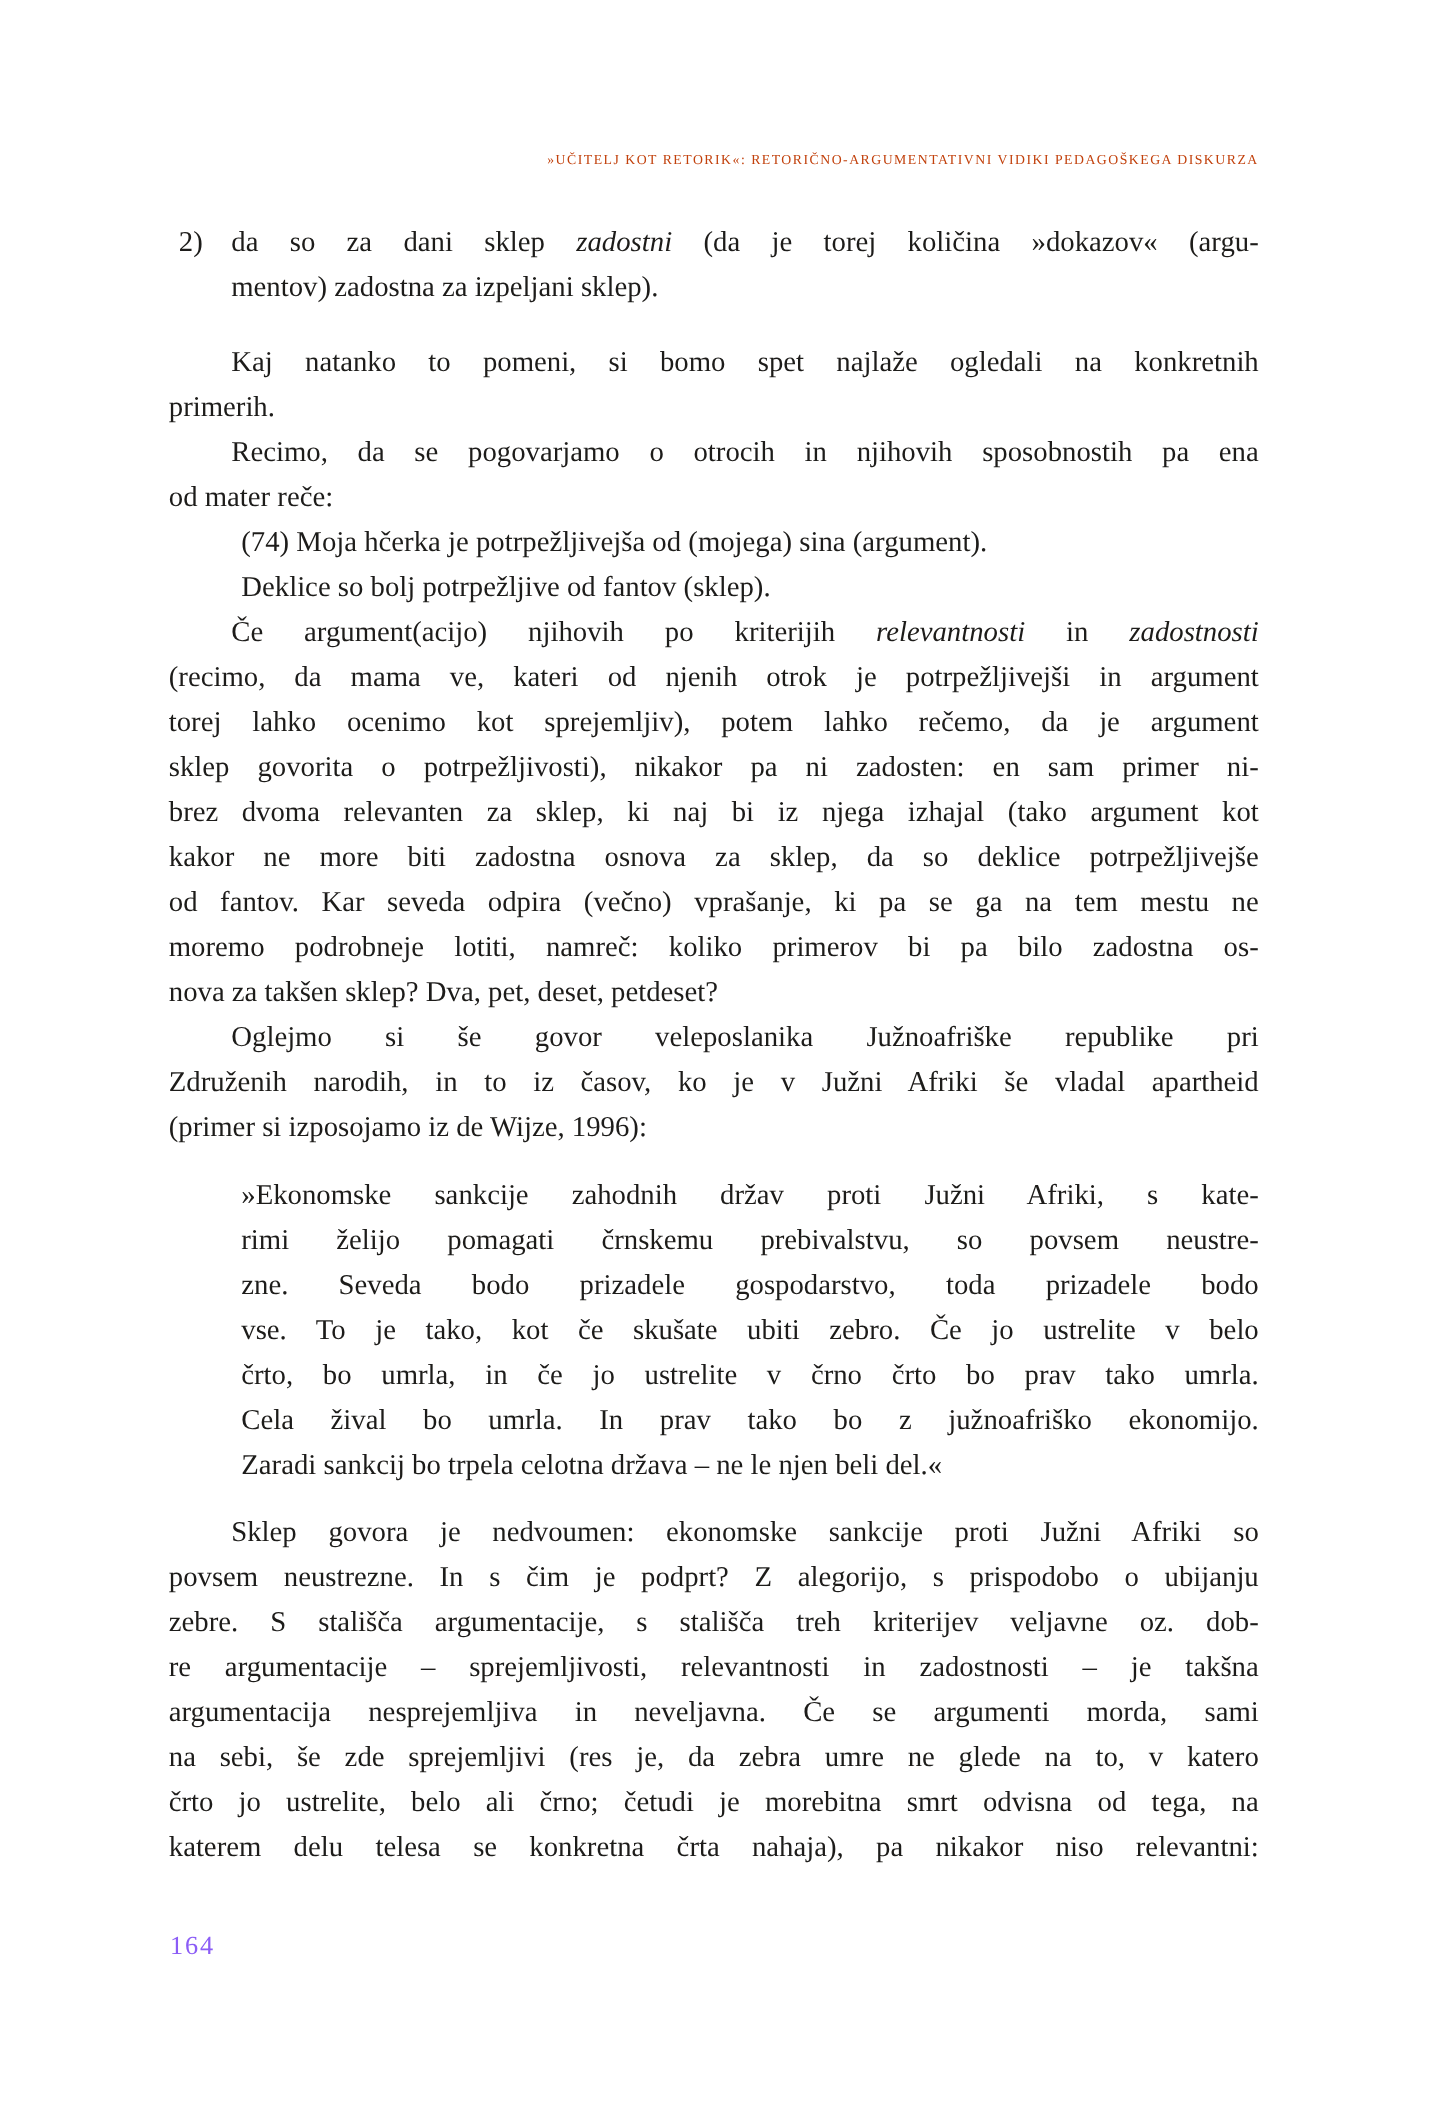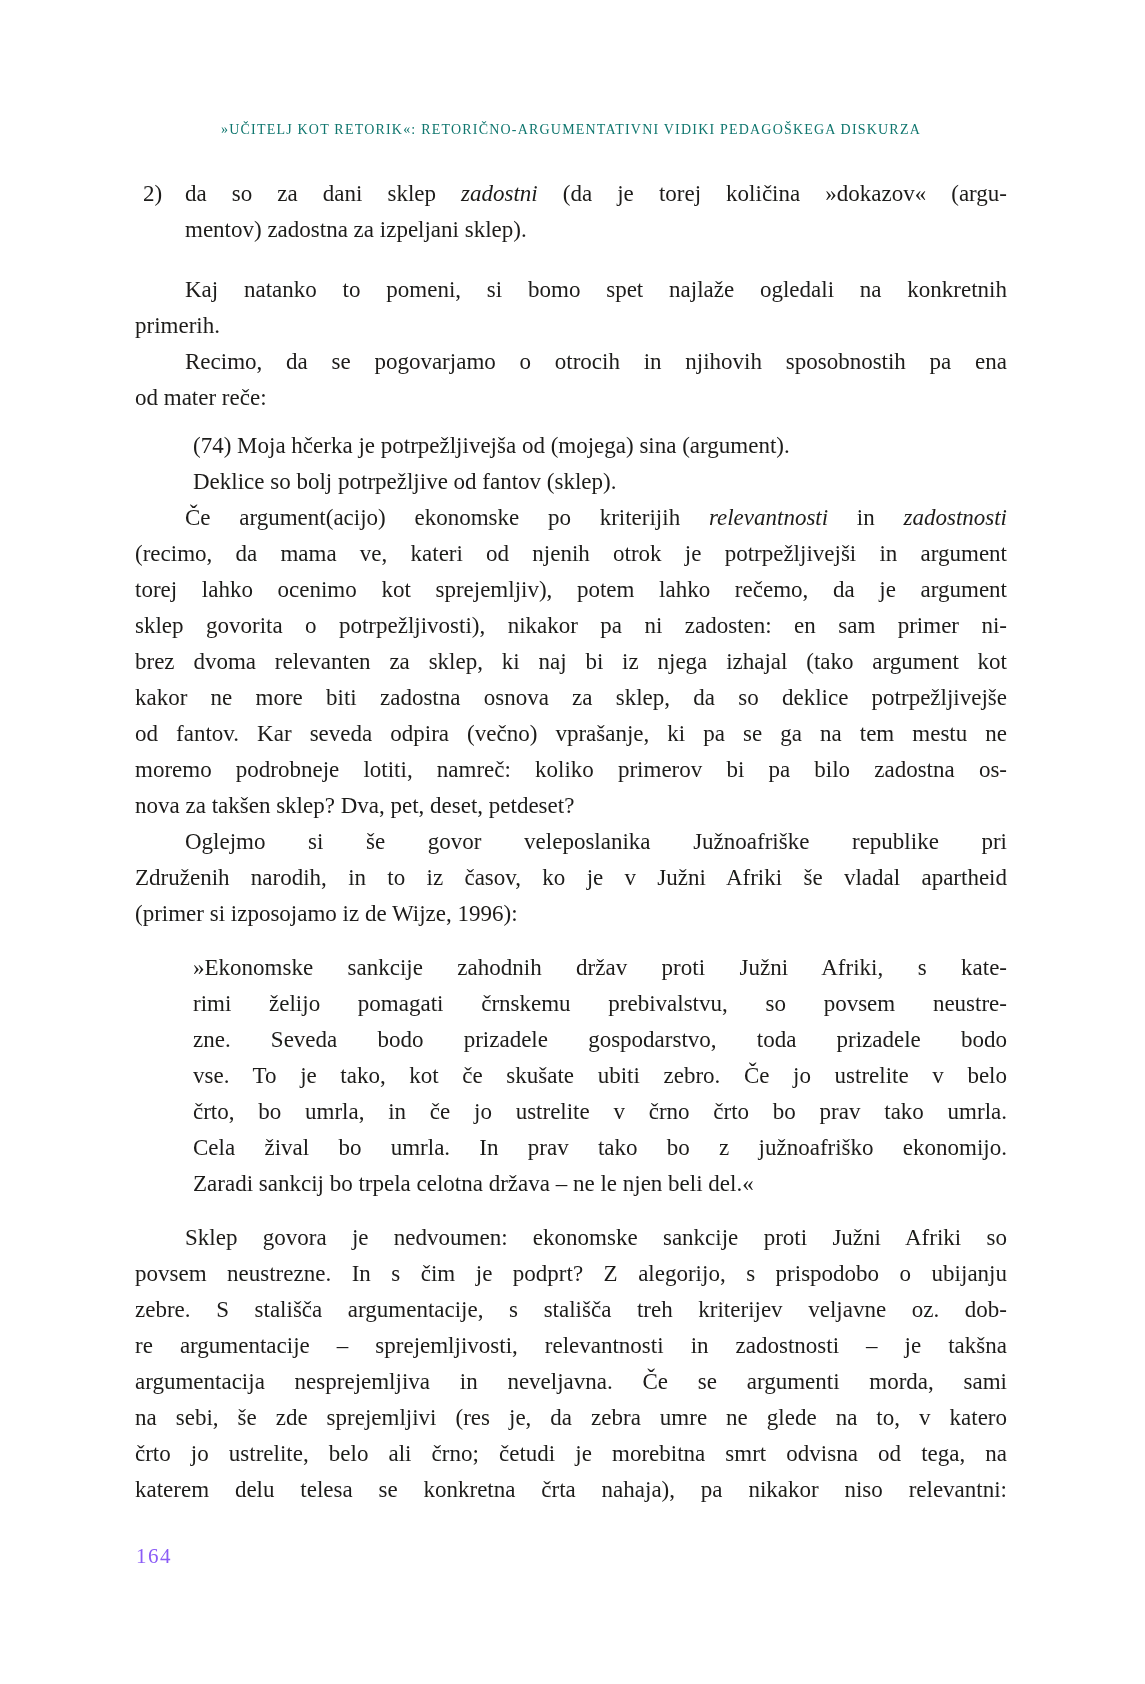--- a/index.html
+++ b/index.html
@@ -6,36 +6,36 @@
   .page{
     position:relative;
     width:1145px;height:1684px;
     background:#ffffff;
     font-family:"Liberation Serif","DejaVu Serif",serif;
     color:#1d1c1a;
     overflow:hidden;
   }
   .running-header{
     position:absolute;top:122px;left:135px;width:872px;
-    text-align:center;
-    font-size:14px;
+    text-align:right;
+    font-size:11px;
     letter-spacing:1.2px;
-    color:#0f766e;
+    color:#c2410c;
     white-space:nowrap;
     font-variant:small-caps;
     text-transform:uppercase;
   }
   .content{
     position:absolute;top:176px;left:135px;width:872px;
     font-size:23px;line-height:36px;
   }
   .block{margin:0;}
   .block.numbered-item{position:relative;padding-left:50px;}
   .numbered-item .marker{position:absolute;left:8px;top:0;}
-  .block.example,.block.quote{padding-left:58px;margin-top:12px;}
+  .block.example,.block.quote{padding-left:58px;}
   .block.mt{margin-top:18px;}
   .block.mb{margin-bottom:24px;}
   .line{text-align:justify;}
   .line.just{text-align-last:justify;}
   .paragraph .line.first{text-indent:50px;}
   em{}
   .page-number{
     position:absolute;left:136px;top:1544px;
     font-size:21px;letter-spacing:1.5px;color:#8b5cf6;
   }
@@ -58,21 +58,21 @@
       </div>
       <div class="block paragraph">
         <div class="line just first"><span>Recimo, da se pogovarjamo o otrocih in njihovih sposobnostih pa ena</span></div>
         <div class="line"><span>od mater reče:</span></div>
       </div>
       <div class="block example">
         <div class="line"><span>(74) Moja hčerka je potrpežljivejša od (mojega) sina (argument).</span></div>
         <div class="line"><span>Deklice so bolj potrpežljive od fantov (sklep).</span></div>
       </div>
       <div class="block paragraph">
-        <div class="line just first"><span>Če argument(acijo) ekonomske po kriterijih </span><em>relevantnosti</em><span> in </span><em>zadostnosti</em></div>
+        <div class="line just first"><span>Če argument(acijo) njihovih po kriterijih </span><em>relevantnosti</em><span> in </span><em>zadostnosti</em></div>
         <div class="line just"><span>(recimo, da mama  ve, kateri od njenih otrok je potrpežljivejši in argument</span></div>
         <div class="line just"><span>torej lahko ocenimo kot sprejemljiv), potem lahko rečemo, da je argument</span></div>
         <div class="line just"><span>sklep govorita o potrpežljivosti), nikakor pa ni zadosten: en sam primer ni-</span></div>
         <div class="line just"><span>brez dvoma relevanten za sklep, ki naj bi iz njega izhajal (tako argument kot</span></div>
         <div class="line just"><span>kakor ne more biti zadostna osnova za sklep, da so deklice potrpežljivejše</span></div>
         <div class="line just"><span>od fantov. Kar seveda odpira (večno) vprašanje, ki pa se ga na tem mestu ne</span></div>
         <div class="line just"><span>moremo podrobneje lotiti, namreč: koliko primerov bi pa bilo zadostna os-</span></div>
         <div class="line"><span>nova za takšen sklep? Dva, pet, deset, petdeset?</span></div>
       </div>
       <div class="block paragraph">

